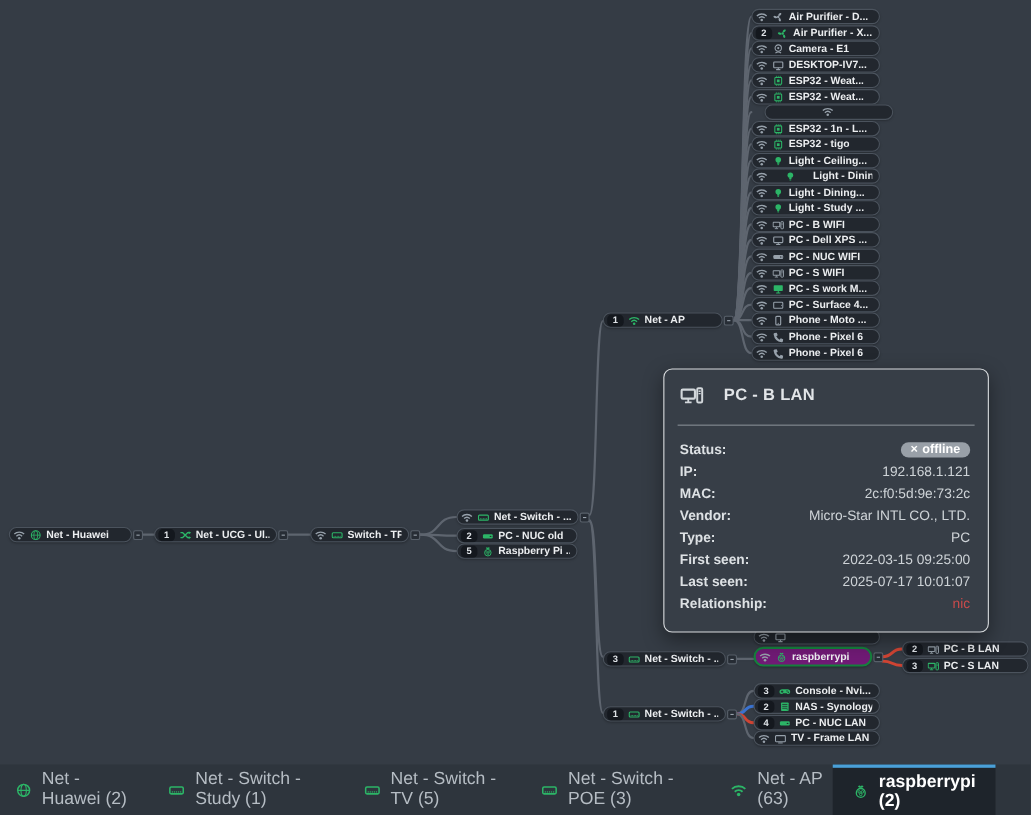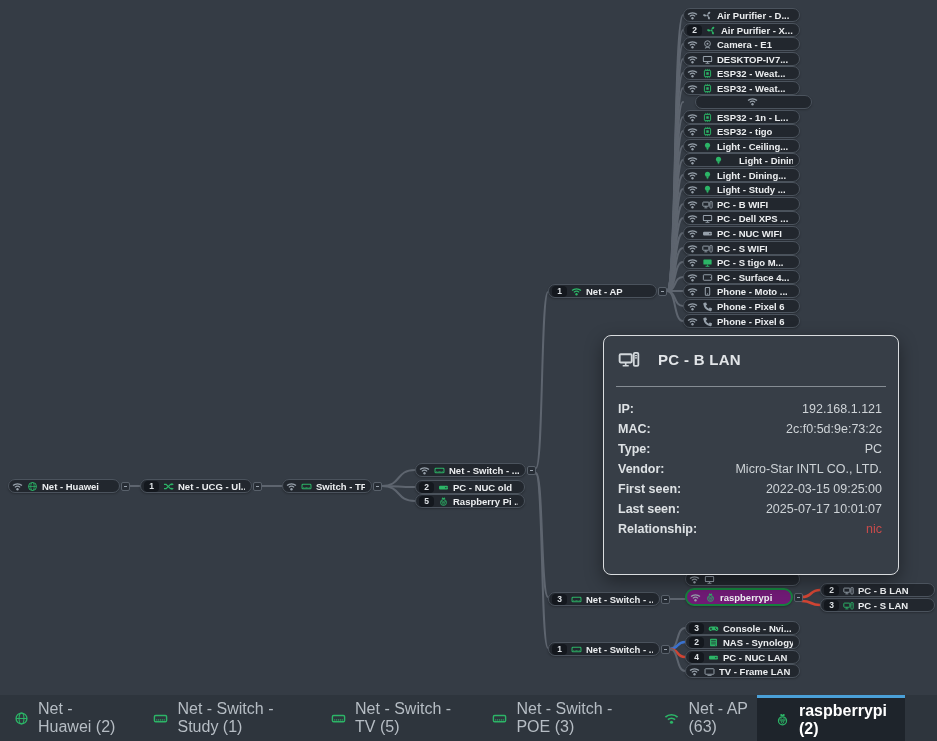--- a/index.html
+++ b/index.html
@@ -404,21 +404,21 @@
         </svg>
         <span class="nlabel">PC - S WIFI</span>
       </div>
       <div class="node" style="left: 683px; top: 255px; width: 117px;">
         <svg class="ic left gray">
           <use href="#i-wifi"></use>
         </svg>
         <svg class="ic green">
           <use href="#i-monitorfill"></use>
         </svg>
-        <span class="nlabel">PC - S tigo M...</span>
+        <span class="nlabel">PC - S work M...</span>
       </div>
       <div class="node" style="left: 683px; top: 270px; width: 117px;">
         <svg class="ic left gray">
           <use href="#i-wifi"></use>
         </svg>
         <svg class="ic gray">
           <use href="#i-tablet"></use>
         </svg>
         <span class="nlabel">PC - Surface 4...</span>
       </div>
@@ -533,34 +533,38 @@
   <div class="popup">
     <div class="popup-head">
       <svg class="ic">
           <use href="#i-pc"></use>
         </svg>
       <span class="popup-title">PC - B LAN</span>
     </div>
     <div class="popup-div"></div>
     <div class="popup-rows" id="popup-rows">
         <div class="prow">
+    <span class="plabel">Status:</span>
+          <span class="statuspill"><span>×</span>offline</span>
+        </div>
+        <div class="prow">
     <span class="plabel">IP:</span>
           <span class="pvalue ">192.168.1.121</span>
         </div>
         <div class="prow">
     <span class="plabel">MAC:</span>
           <span class="pvalue ">2c:f0:5d:9e:73:2c</span>
         </div>
         <div class="prow">
+    <span class="plabel">Vendor:</span>
+          <span class="pvalue ">Micro-Star INTL CO., LTD.</span>
+        </div>
+        <div class="prow">
     <span class="plabel">Type:</span>
           <span class="pvalue ">PC</span>
-        </div>
-        <div class="prow">
-    <span class="plabel">Vendor:</span>
-          <span class="pvalue ">Micro-Star INTL CO., LTD.</span>
         </div>
         <div class="prow">
     <span class="plabel">First seen:</span>
           <span class="pvalue ">2022-03-15 09:25:00</span>
         </div>
         <div class="prow">
     <span class="plabel">Last seen:</span>
           <span class="pvalue ">2025-07-17 10:01:07</span>
         </div>
         <div class="prow">

